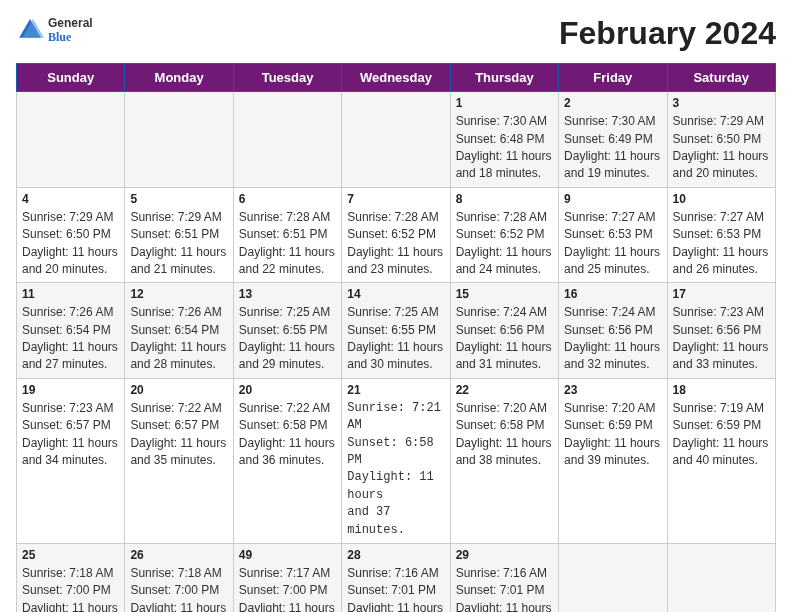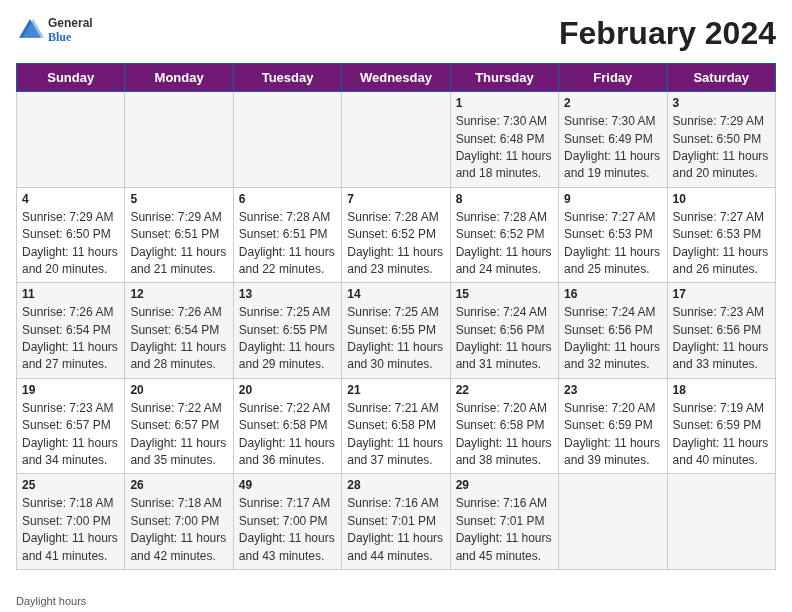--- a/index.html
+++ b/index.html
@@ -272,21 +272,21 @@
         </td>
         <td>
           <span class="day-number">20</span>
           <div class="day-info" style="white-space: pre-line;">Sunrise: 7:22 AM
 Sunset: 6:58 PM
 Daylight: 11 hours
 and 36 minutes.</div>
         </td>
         <td>
           <span class="day-number">21</span>
-          <div class="day-info" style="white-space: pre-line;">Sunrise: 7:21 AM
+          <div class="day-info" style="white-space: pre-line; font-family: Liberation Mono, monospace;">Sunrise: 7:21 AM
 Sunset: 6:58 PM
 Daylight: 11 hours
 and 37 minutes.</div>
         </td>
         <td>
           <span class="day-number">22</span>
           <div class="day-info" style="white-space: pre-line;">Sunrise: 7:20 AM
 Sunset: 6:58 PM
 Daylight: 11 hours
 and 38 minutes.</div>

